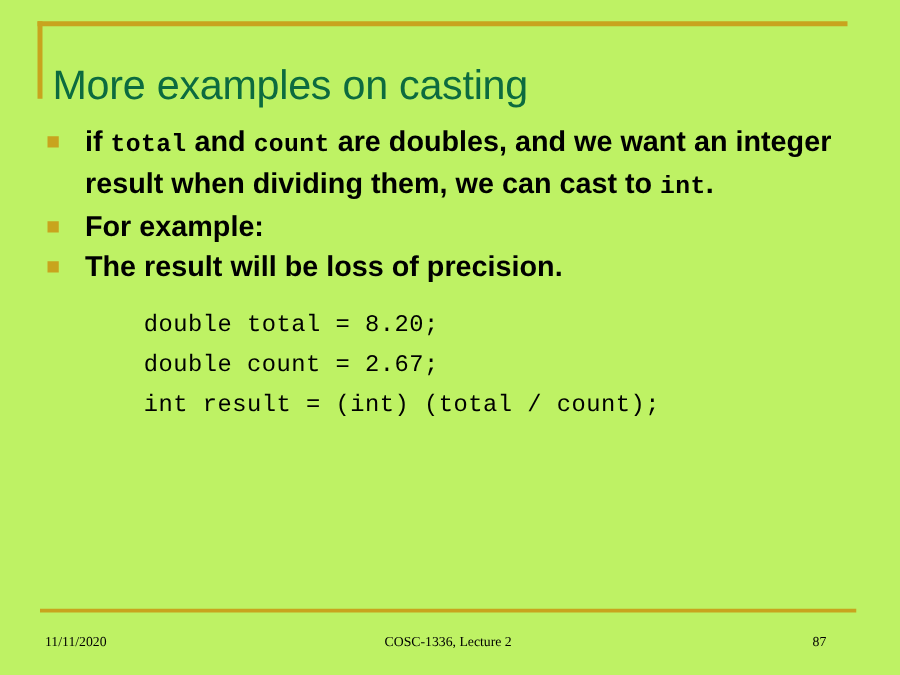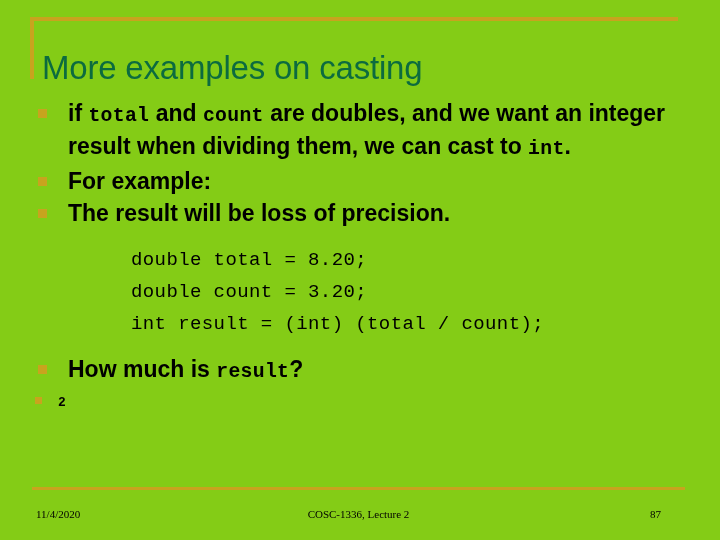--- a/index.html
+++ b/index.html
@@ -12,21 +12,21 @@
     height: 540px;
     overflow: hidden;
     font-family: "Liberation Sans", sans-serif;
     -webkit-font-smoothing: none;
   }
 
   .slide {
     position: relative;
     width: 720px;
     height: 540px;
-    background: #84cc16;
+    background: #bef264;
   }
 
   
   .title-rule-top {
     position: absolute;
     left: 30px;
     top: 17px;
     width: 648px;
     height: 4px;
     background: #c8a41e;
@@ -106,21 +106,20 @@
     margin: 16px 0 14px 0;
     padding-left: 85px;
   }
   .code-line {
     font-family: "Liberation Mono", "DejaVu Sans Mono", monospace;
     font-size: 19px;
     line-height: 32px;
     color: #000000;
     white-space: pre;
     letter-spacing: 0.4px;
-    margin-left: 16px;
   }
 
   
   .footer-rule {
     position: absolute;
     left: 32px;
     top: 487px;
     width: 653px;
     height: 3px;
     background: #c8a41e;
@@ -166,30 +165,26 @@
 
   <div class="body">
     <div id="bullets-top">
         <div class="bullet"><span>if </span><span class="mono">total</span><span> and </span><span class="mono">count</span><span> are doubles, and we want an integer result when dividing them, we can cast to </span><span class="mono">int</span><span>.</span></div>
         <div class="bullet"><span>For example:</span></div>
         <div class="bullet"><span>The result will be loss of precision.</span></div>
       </div>
 
     <div class="code-block" id="code-block">
         <div class="code-line">double total = 8.20;</div>
-        <div class="code-line">double count = 3.20;</div>
+        <div class="code-line">double count = 2.67;</div>
         <div class="code-line">int result = (int) (total / count);</div>
       </div>
 
-    <div id="bullets-bottom">
-        <div class="bullet"><span>How much is </span><span class="mono">result</span><span>?</span></div>
-        <div class="bullet lvl2"><span class="mono">2</span></div>
-      </div>
   </div>
 
   <div class="footer-rule"></div>
   <div class="footer">
-    <span class="footer-date">11/4/2020</span>
+    <span class="footer-date">11/11/2020</span>
     <span class="footer-center">COSC-1336, Lecture 2</span>
     <span class="footer-page">87</span>
   </div>
 
 </div>
 
 </body></html>

